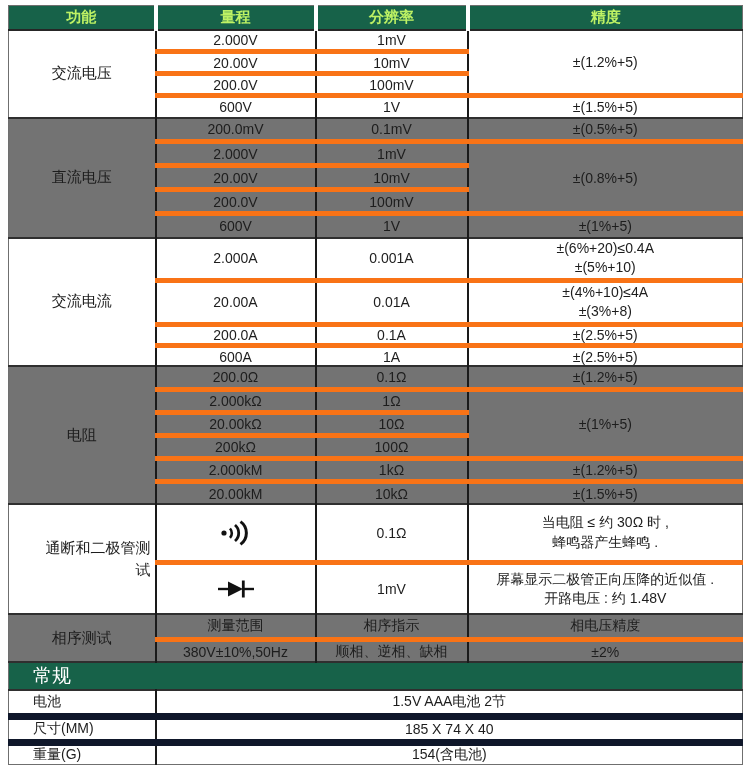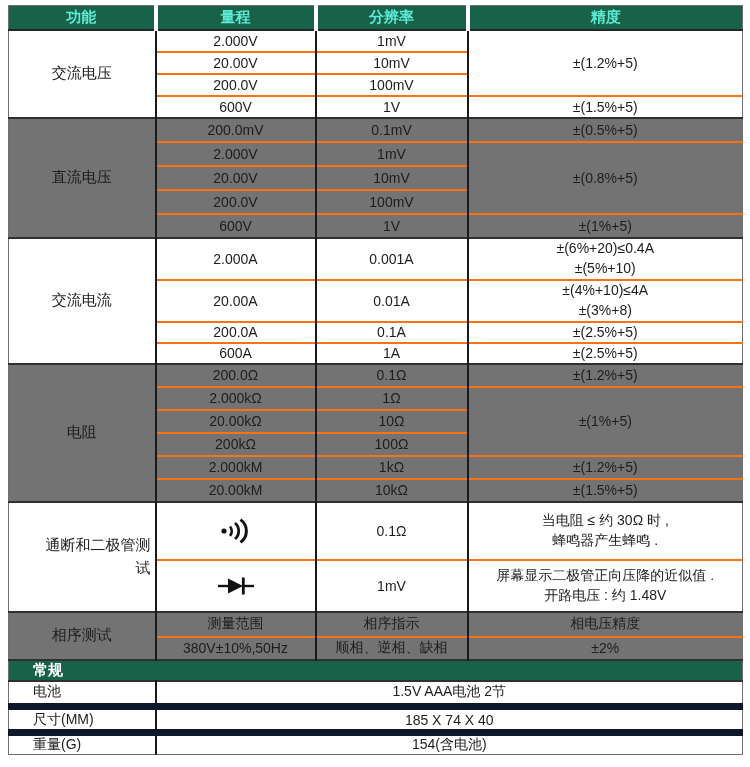--- a/index.html
+++ b/index.html
@@ -8,44 +8,44 @@
     padding:5px 8px 2px 8px;
     font-family:"Liberation Sans","DejaVu Sans",sans-serif;
     color:#1d1d1d;background:#ffffff;
   }
   table.spec{
     border-collapse:collapse;table-layout:fixed;width:734px;
     border:1px solid #6f6f6f;
   }
   col.c-fn{width:147px}col.c-range{width:160px}col.c-res{width:152px}col.c-acc{width:275px}
   th{
-    background:#176249;color:#5eead4;font-size:15px;font-weight:bold;
+    background:#176249;color:#bef264;font-size:15px;font-weight:bold;
     text-align:center;padding:0;border-left:4px solid #ffffff;
   }
   th.c1{border-left:none}
   thead tr{height:24px}
   thead{border-bottom:2px solid #262626}
   td{
     border-left:2px solid #1a1a1a;text-align:center;font-size:14px;
     padding:0 2px;vertical-align:middle;
   }
   td.c1{border-left:none}
   tbody.sec{border-top:2px solid #2f2f2f}
-  tbody.sec tr + tr td{border-top:2px solid #f97316}
+  tbody.sec tr + tr td{border-top:5px solid #f97316}
   tbody.gray td{background:#737373}
   tbody.white td{background:#ffffff}
   td.fn{font-size:15px}
   td.fn-left{text-align:right;padding-left:28px;padding-right:4px;line-height:1.5}
   td.multi{white-space:pre-line;line-height:1.4}
   tr.h19{height:19px}tr.h21{height:21px}tr.h22{height:22px}tr.h23{height:23px}
   tr.h24{height:24px}tr.h25{height:25px}tr.h26{height:26px}tr.h27{height:14px}
   tr.h42{height:42px}tr.h52{height:52px}tr.h58{height:58px}
   tbody.bar{border-top:2px solid #2f2f2f}
   tbody.bar td{
-    background:#176249;color:#ffffff;font-weight:bold;font-size:15px;
+    background:#176249;color:#ffffff;font-weight:normal;font-size:19px;
     text-align:left;padding-left:24px;border-left:none;
   }
   tbody.general{border-top:2px solid #2f2f2f}
   tbody.general tr + tr td{border-top:7px solid #0f172a}
   td.glabel{text-align:left;padding-left:24px}
   .icon-cell svg{vertical-align:middle}
 </style>
 </head>
 <body>
 

